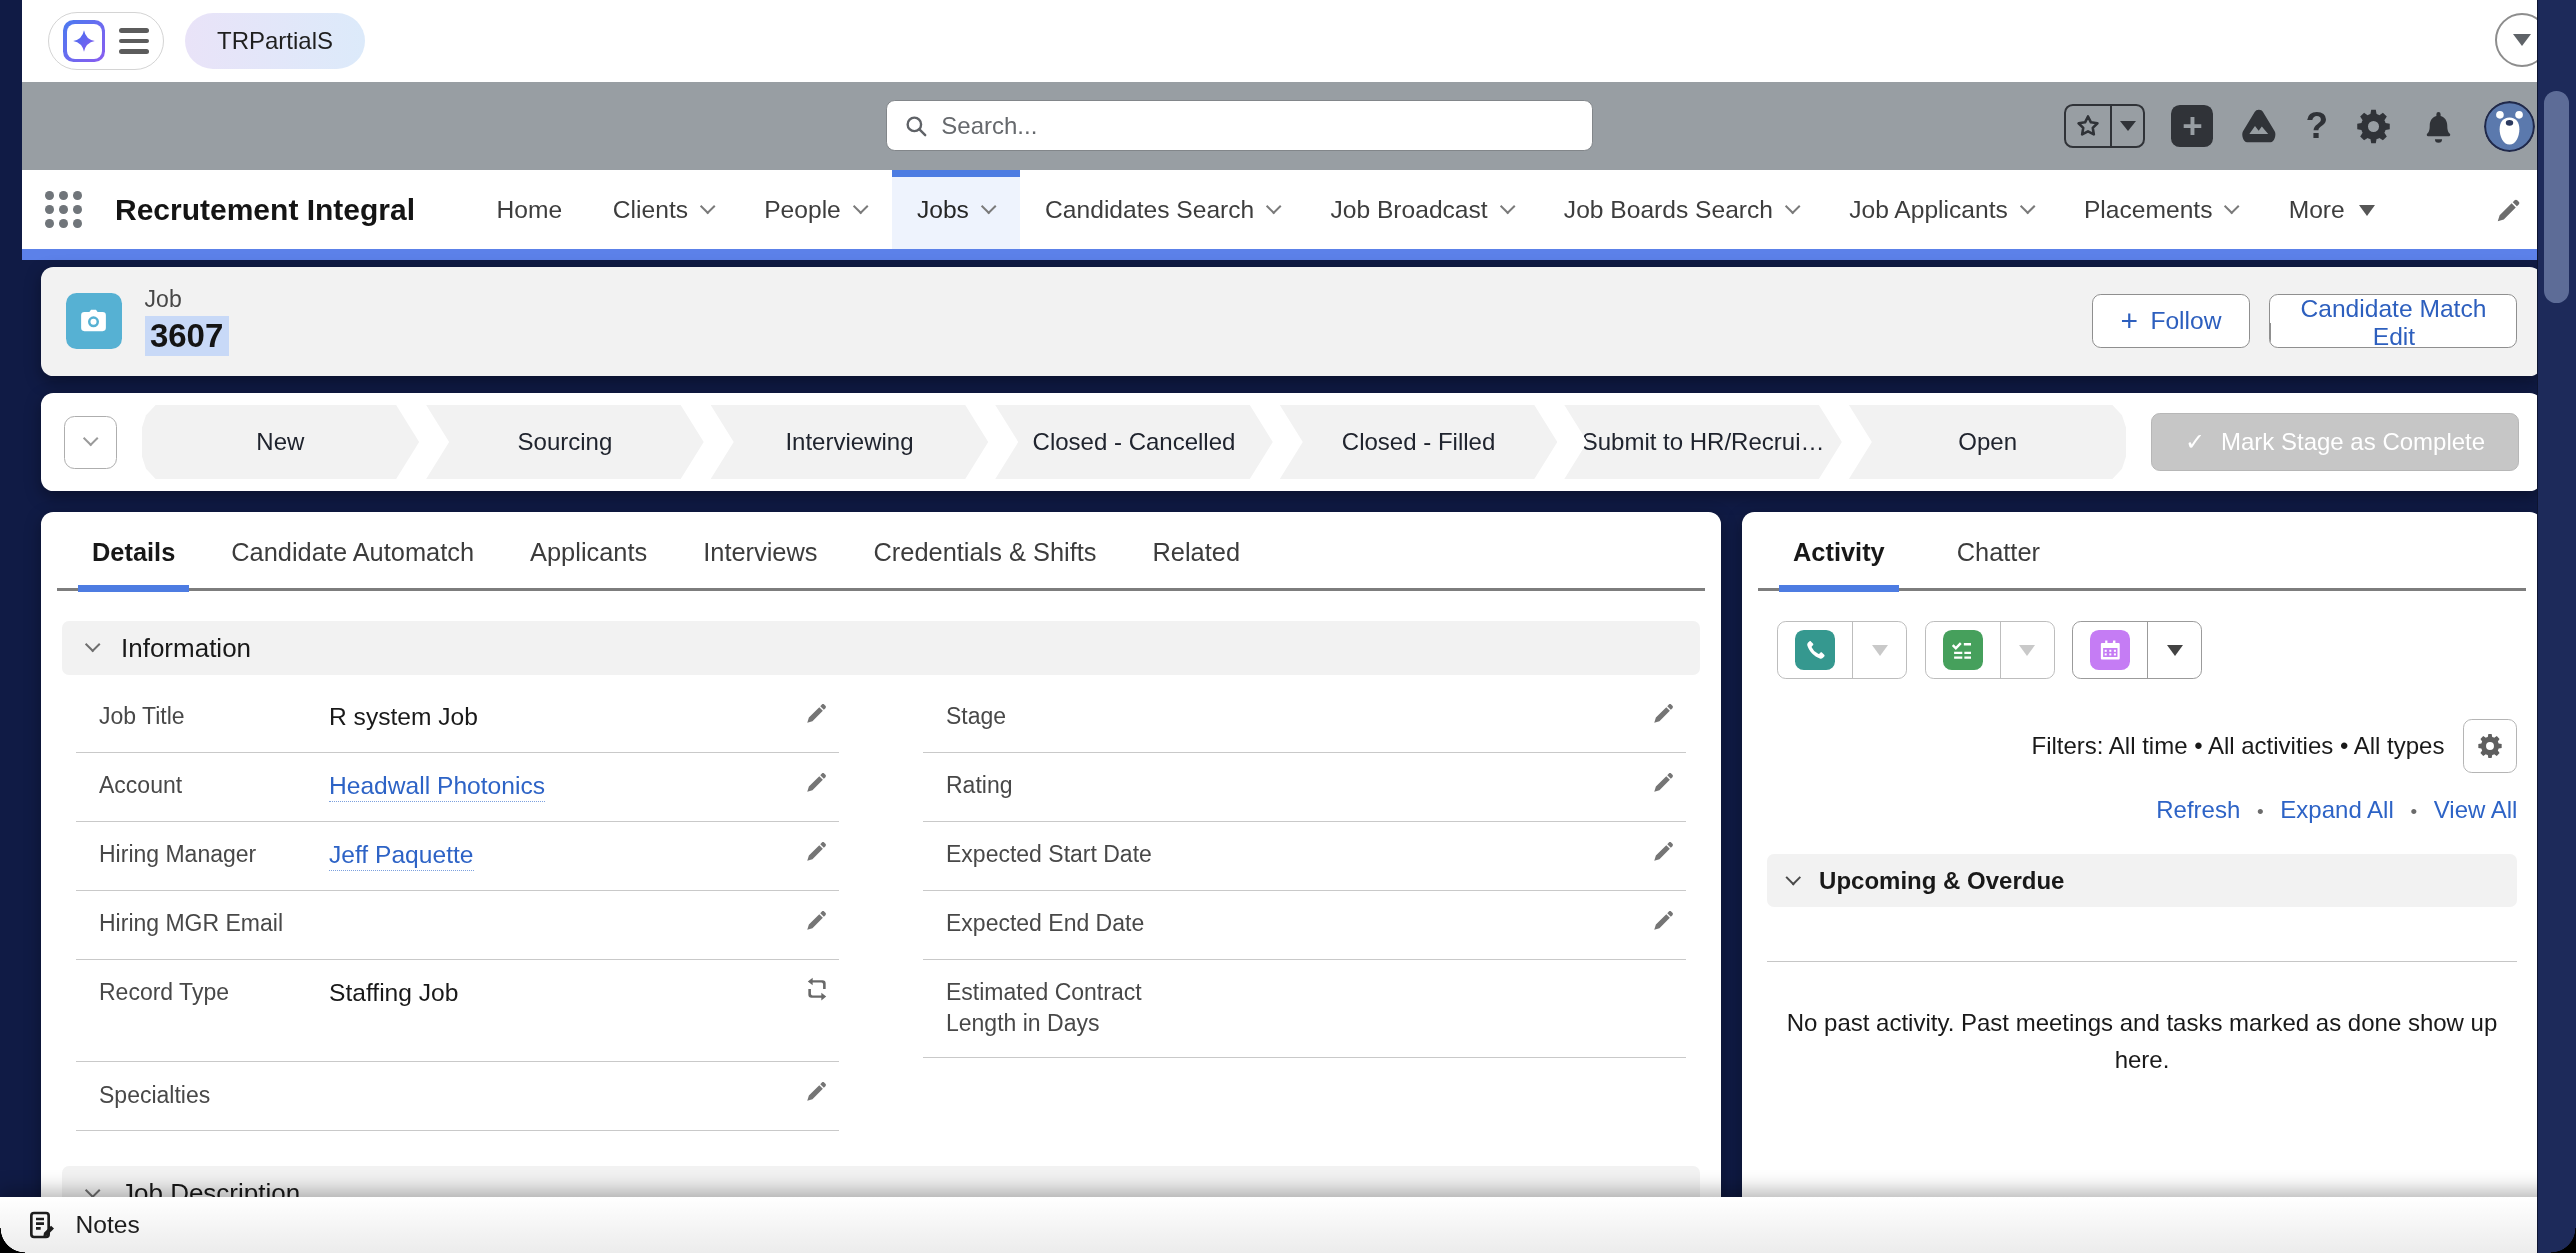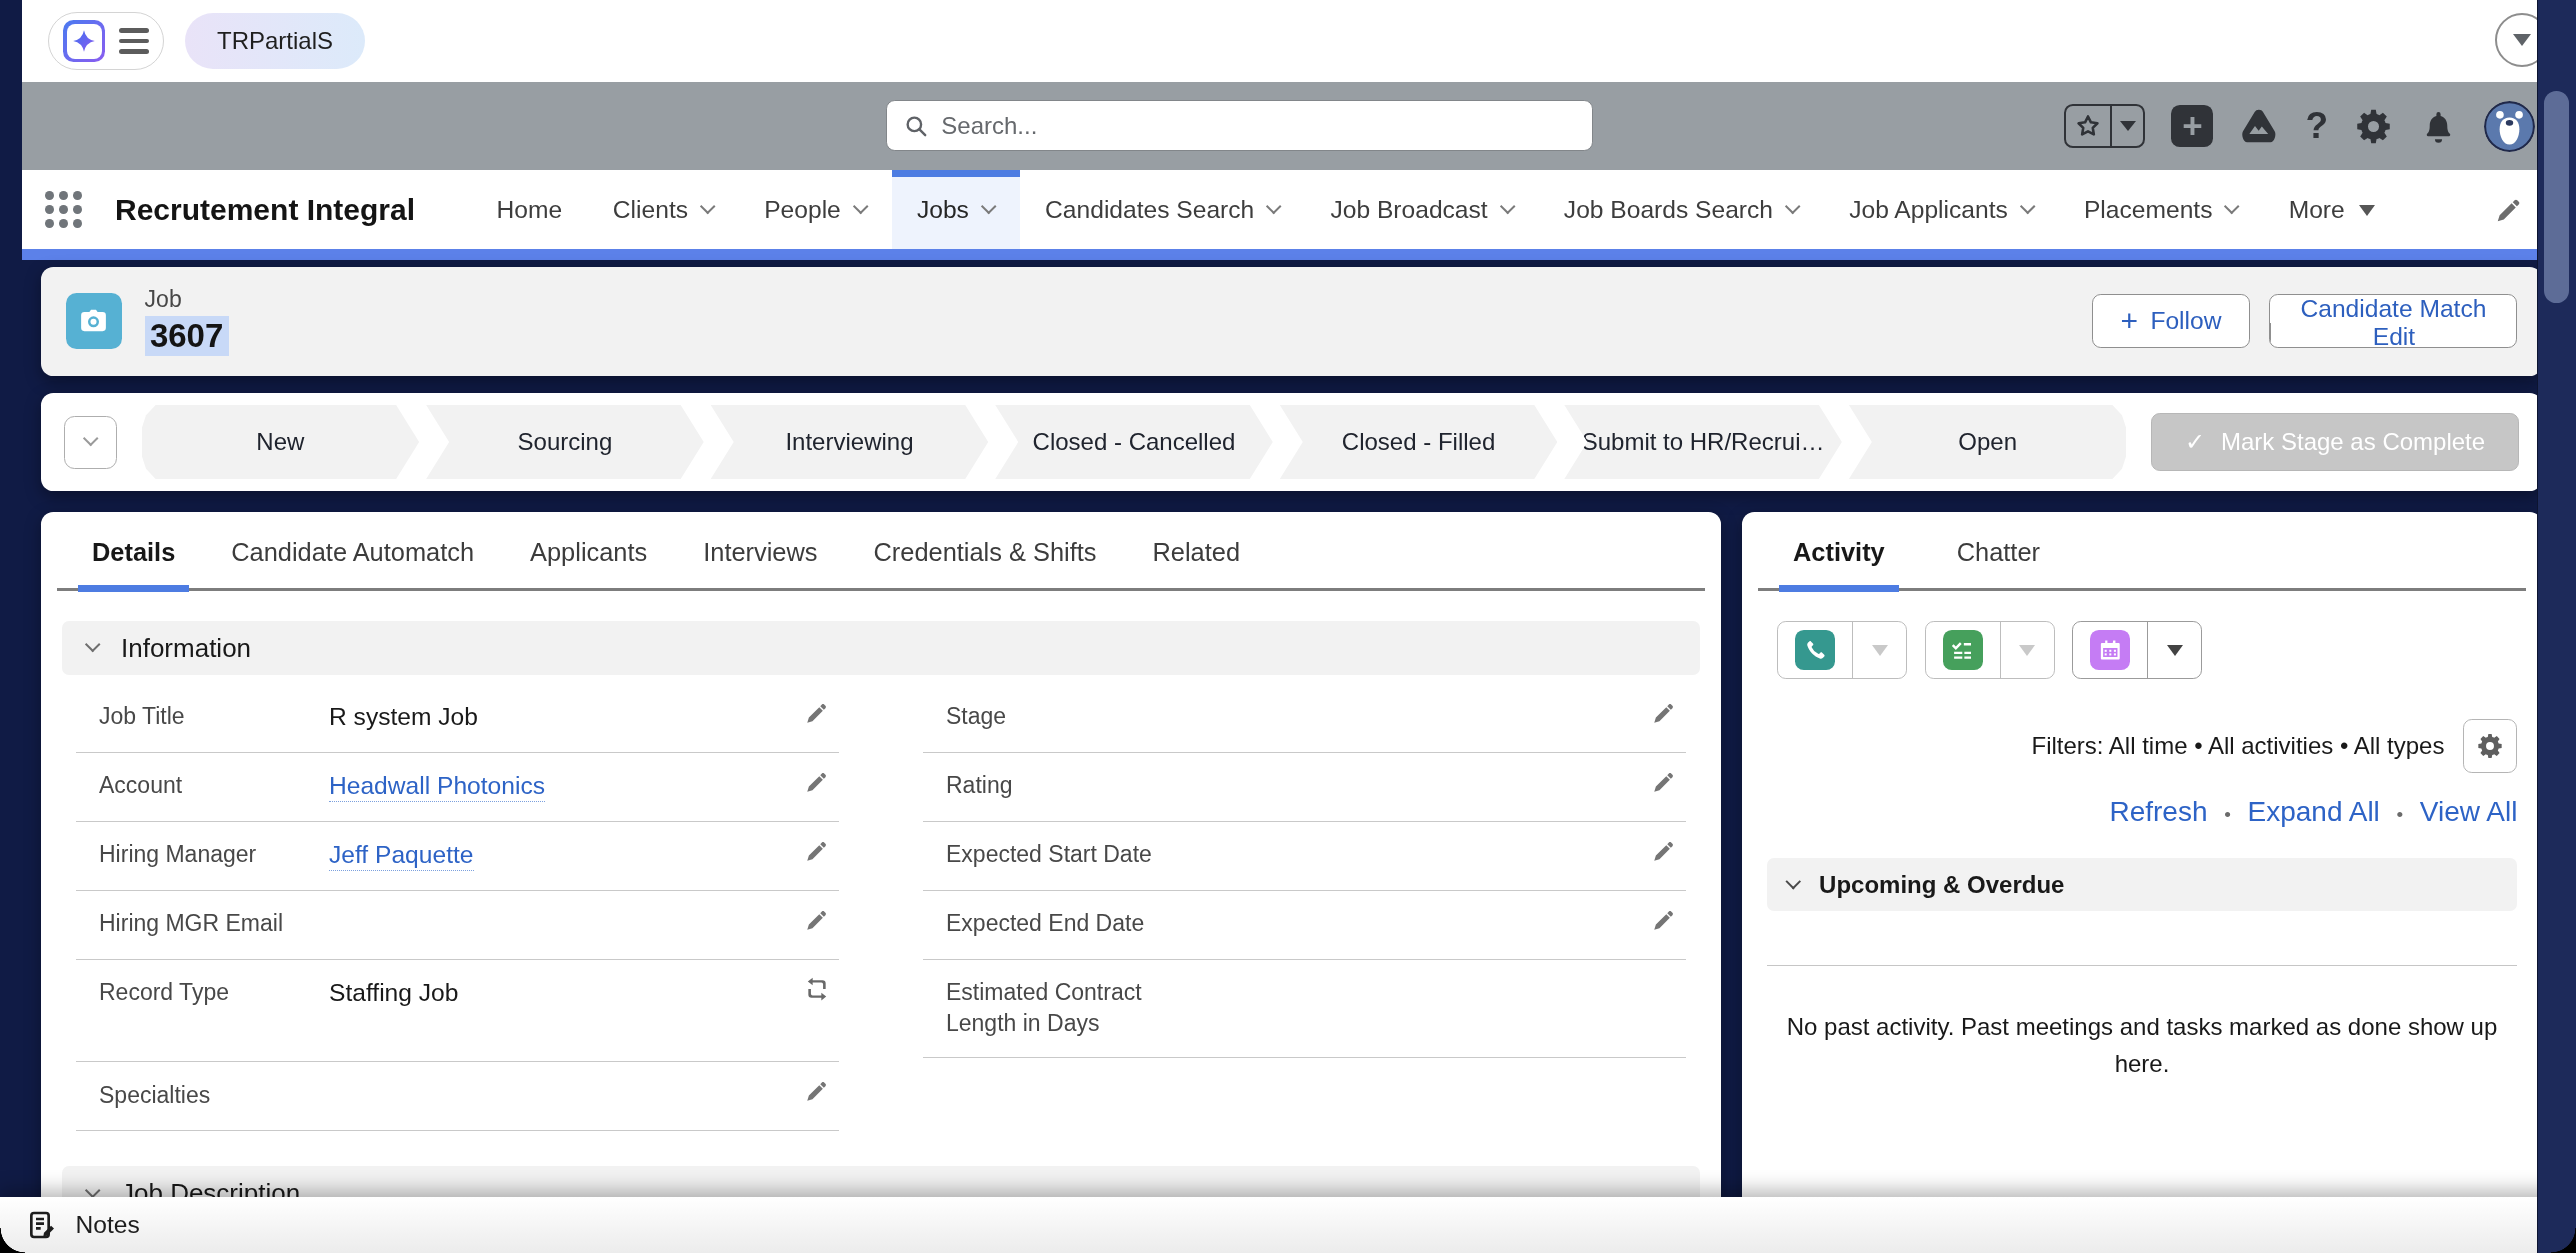--- a/index.html
+++ b/index.html
@@ -129,21 +129,21 @@
   .cbtn-caret { width:53px; display:flex; align-items:center; justify-content:center; }
   .cbtn-caret .tri { border-left-width:8.8px; border-right-width:8.8px; border-top-width:11.4px; }
   .cbtn-caret.dim .tri { border-top-color:#c9c9c9; }
   .cbtn-caret.strong .tri { border-top-color:#434343; }
   .ic-sq { width:40px; height:40px; border-radius:8.8px; display:flex; align-items:center; justify-content:center; }
 
   .filters { display:flex; align-items:center; justify-content:flex-end; gap:19px; padding:40px 24.6px 0 0;
     font-size:24px; color:#191919; }
   .gearbtn { width:54px; height:54px; border:1.8px solid #b5b5b5; border-radius:8.8px; background:#fff;
     display:flex; align-items:center; justify-content:center; }
-  .act-links { display:flex; justify-content:flex-end; align-items:flex-end; padding:23px 24.6px 0 0; font-size:28px; }
+  .act-links { display:flex; justify-content:flex-end; align-items:flex-end; padding:23px 24.6px 0 0; font-size:24px; }
   .lnk { color:#2d63c6; white-space:nowrap; }
   .lnk + .lnk::before { content:"•"; color:#6b6b6b; margin:0 16.7px; font-size:19px; display:inline-block; }
   .up-bar { margin:30px 24.6px 0; background:#f2f2f2; border-radius:7px; height:53px;
     display:flex; align-items:center; gap:21px; padding:0 21px; font-weight:700; font-size:24px; color:#191919; }
   .up-bar .chev { border-color:#4a4a4a; width:10.5px; height:10.5px; flex:none; }
   .empty { margin-top:33px; text-align:center; font-size:24px; color:#191919; line-height:1.55; padding:0 23px; }
   .divider { margin:54px 24.6px 0; border-top:1.8px solid #c6c6c6; }
   .past { margin:42px 0 0; padding:0 35px; text-align:center; font-size:24px; color:#191919; line-height:1.55; }
 
   

